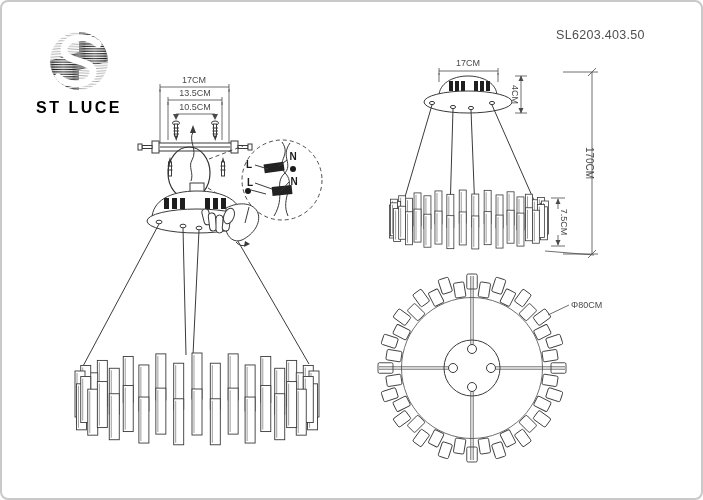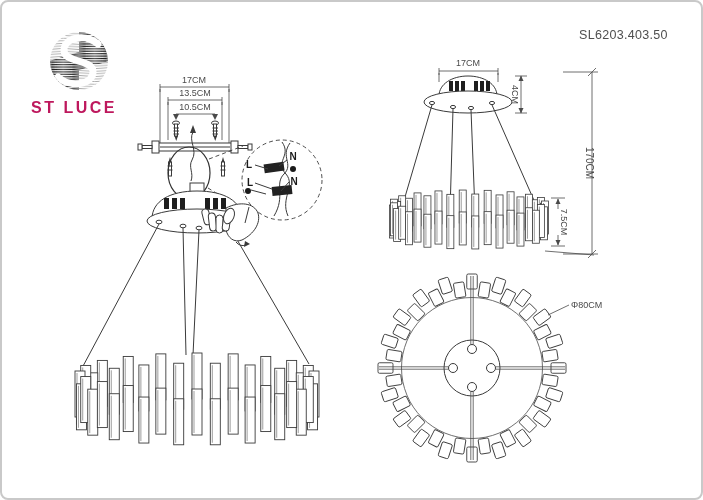--- a/index.html
+++ b/index.html
@@ -2,25 +2,25 @@
 <html><head>
 <meta charset="utf-8">
 <style>
   html,body{margin:0;padding:0;background:#fff;}
   .frame{
     position:relative;width:703px;height:500px;box-sizing:border-box;
     border:2px solid #c9c9c9;border-radius:8px;background:#fff;overflow:hidden;
     font-family:"Liberation Sans", sans-serif;
   }
   .brand-name{
-    position:absolute;left:29px;top:97px;width:96px;
-    font-size:16px;font-weight:700;letter-spacing:2.5px;color:#be185d;
+    position:absolute;left:29px;top:97px;width:96px;text-align:center;
+    font-size:16px;font-weight:700;letter-spacing:2.5px;color:#000000;
   }
   .model-number{
-    position:absolute;left:577px;top:26px;font-size:12.5px;color:#4f4f4f;letter-spacing:.3px;
+    position:absolute;left:554px;top:26px;font-size:12.5px;color:#4f4f4f;letter-spacing:.3px;
   }
   .logo{position:absolute;left:46px;top:28px;}
   svg.draw{position:absolute;left:0;top:0;}
   .dim{font-size:9px;fill:#4a4a4a;}
   .dimbig{font-size:10px;fill:#4a4a4a;}
   .wire-label{font-size:10px;font-weight:700;fill:#1a1a1a;}
   .ln{stroke:#3a3a3a;fill:none;stroke-width:1;}
   .thin{stroke:#4a4a4a;fill:none;stroke-width:0.8;}
   .dash{stroke:#3a3a3a;fill:none;stroke-width:0.9;stroke-dasharray:4 3;}
   .solidfill{fill:#1e1e1e;stroke:none;}

